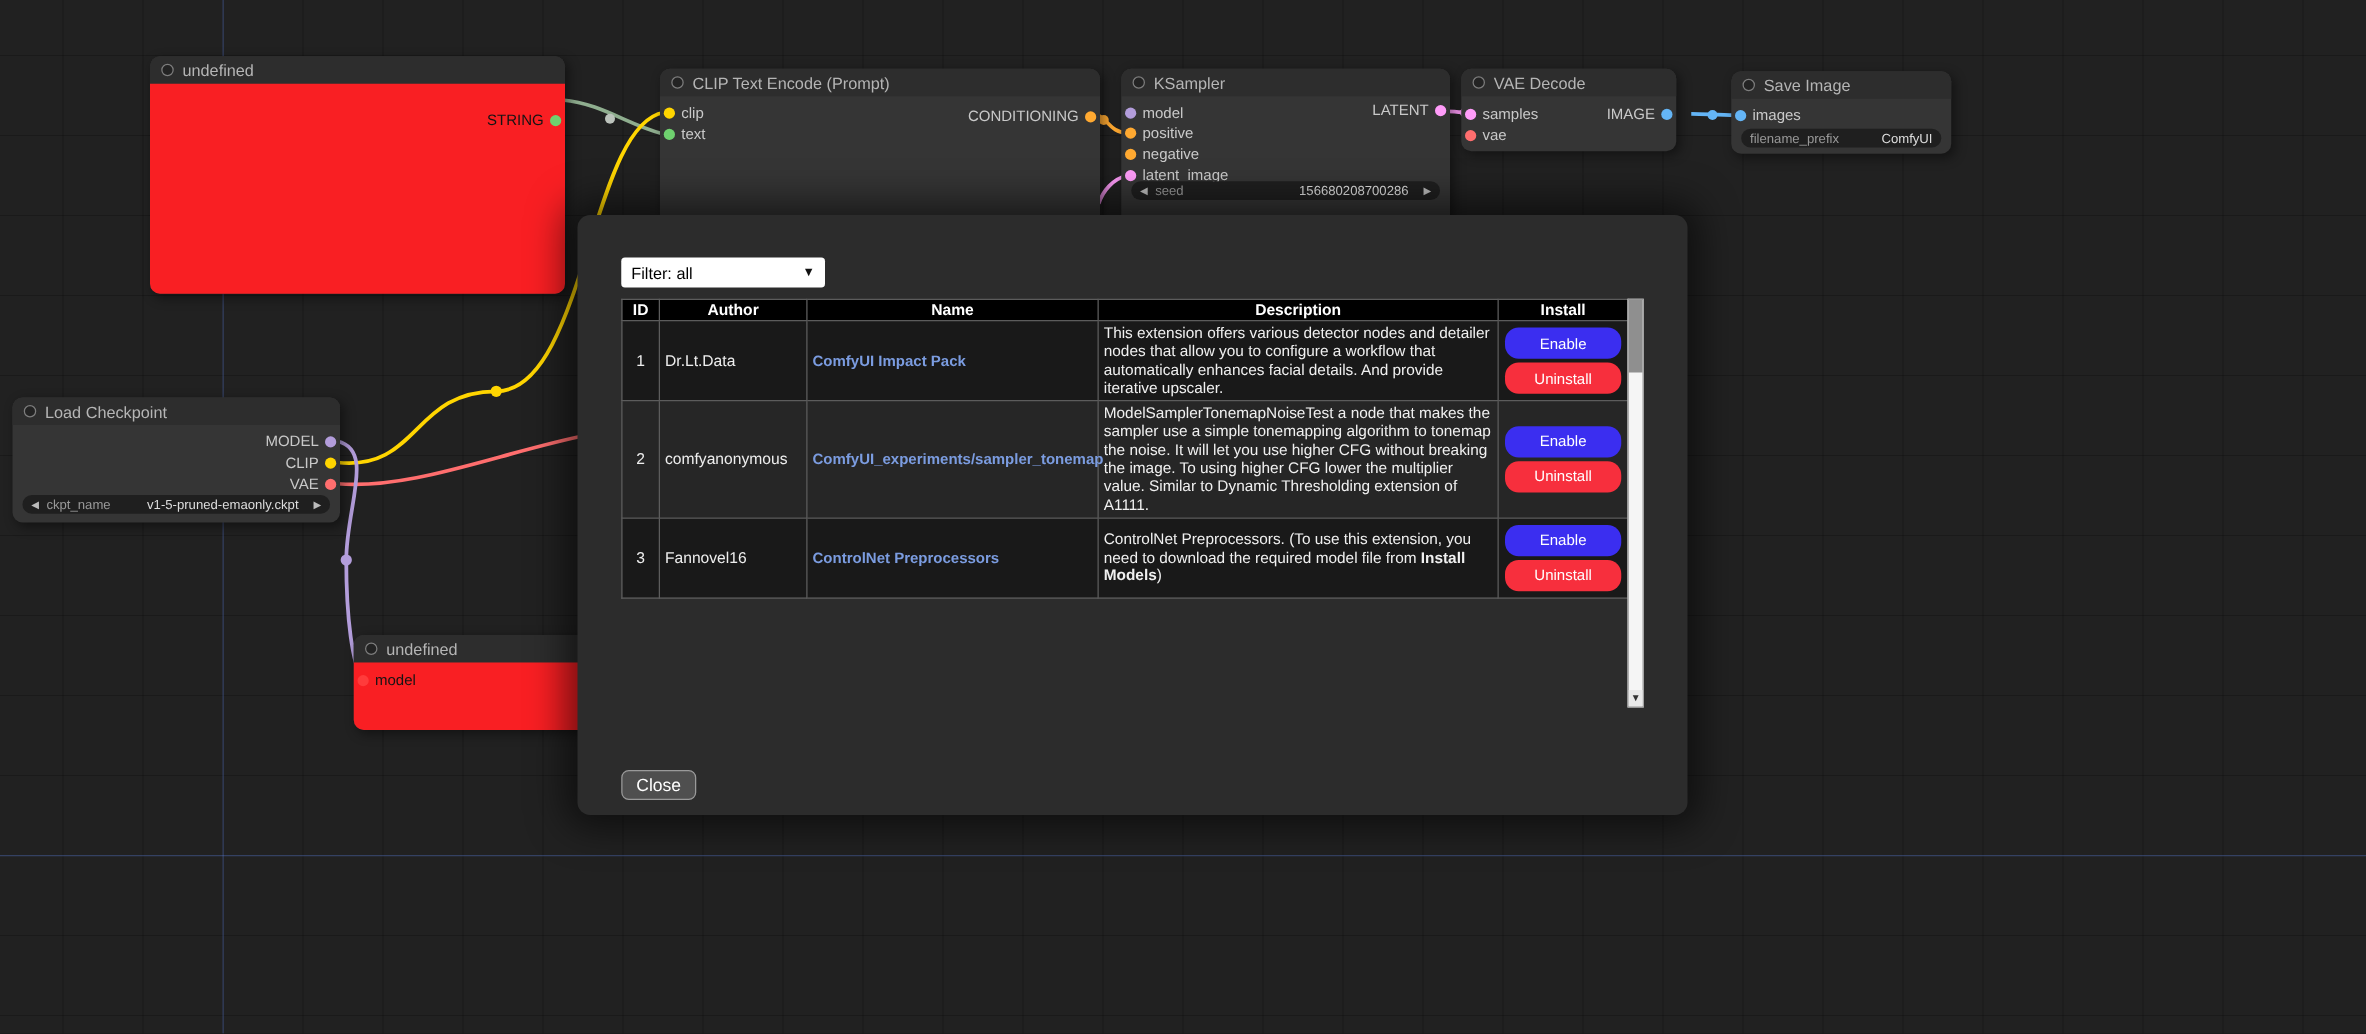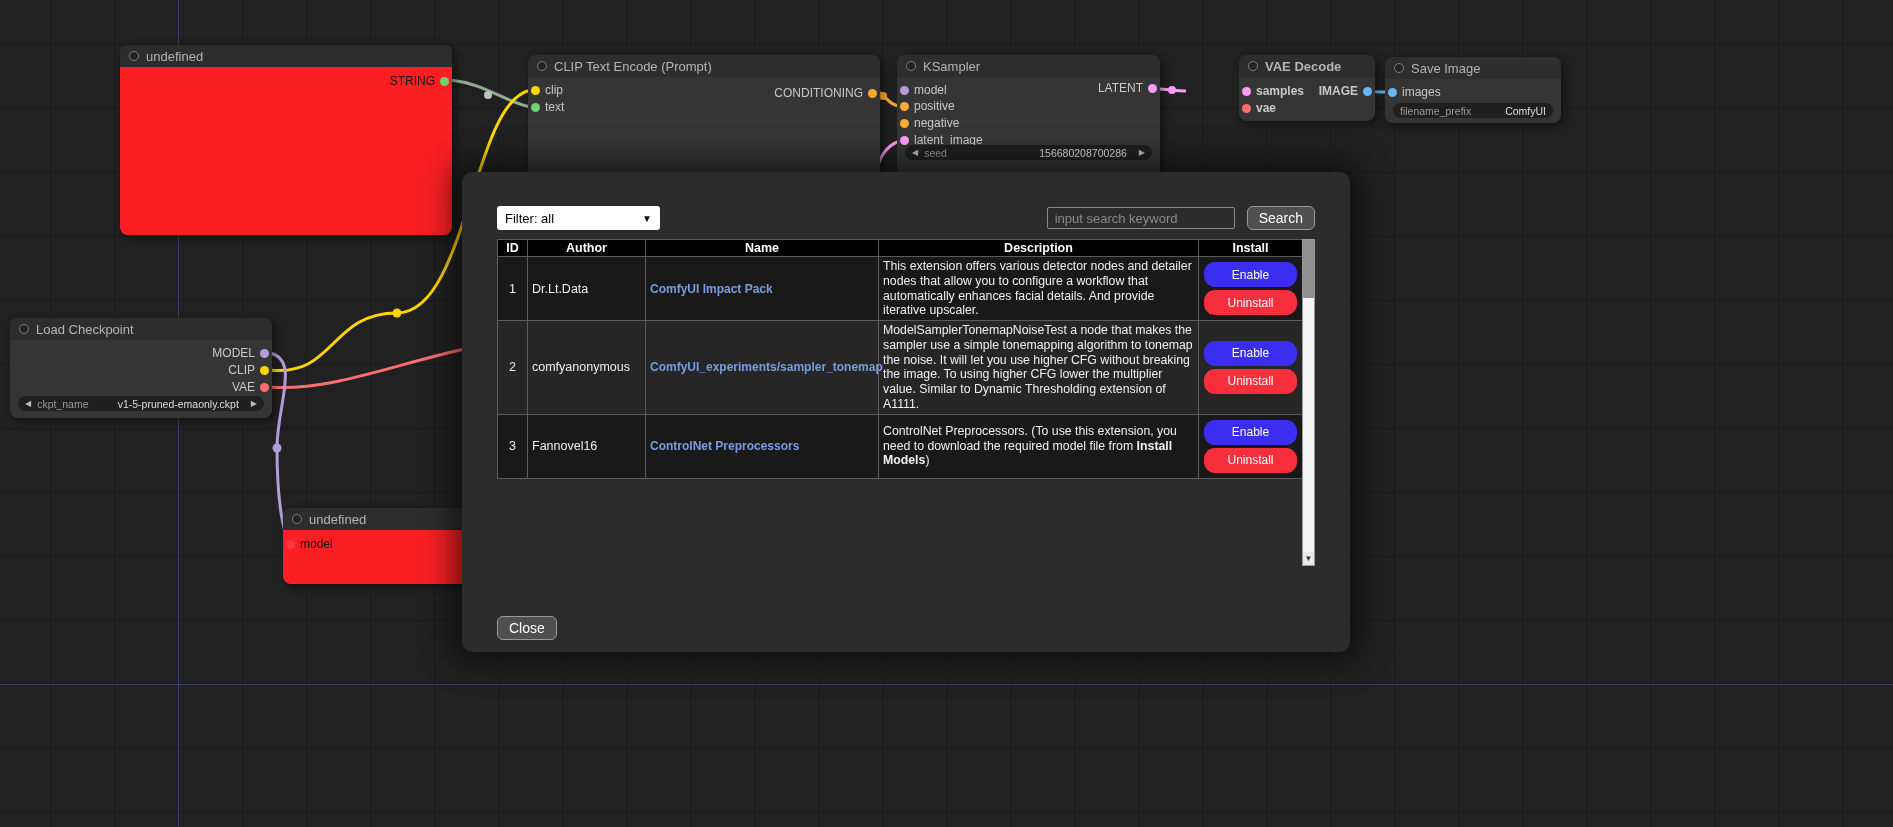--- a/index.html
+++ b/index.html
@@ -82,21 +82,21 @@
     <path d="M1353,91 C1364,91 1374,92 1388,92" stroke="#64b5f6" stroke-width="3" fill="none"></path>
     <circle cx="1370" cy="92" r="4" fill="#64b5f6"></circle>
   </svg>
 
   <div class="node red" style="left:120px;top:45px;width:332px;height:190px;">
     <div class="ntitle">
       <span class="ndot"></span>
       <span>undefined</span>
     </div>
     <div class="nbody">
-      <div class="slot out" style="top:7px;justify-content:center;">
+      <div class="slot out" style="top:22px;justify-content:center;">
         <span class="pin string"></span>
         <span>STRING</span>
       </div>
     </div>
   </div>
 
   <div class="node" style="left:528px;top:55px;width:352px;height:210px;">
     <div class="ntitle">
       <span class="ndot"></span>
       <span>CLIP Text Encode (Prompt)</span>
@@ -145,21 +145,21 @@
       </div>
       <div class="widget" style="top:68px;">
         <span class="arrow">◀</span>
         <span>seed</span>
         <span class="wval">156680208700286</span>
         <span class="arrow right">▶</span>
       </div>
     </div>
   </div>
 
-  <div class="node" style="left:1239px;top:55px;width:136px;height:66px;font-weight:bold;">
+  <div class="node" style="left:1169px;top:55px;width:172px;height:66px;">
     <div class="ntitle">
       <span class="ndot"></span>
       <span>VAE Decode</span>
     </div>
     <div class="nbody">
       <div class="slot in" style="top:7px;">
         <span class="pin latent"></span>
         <span>samples</span>
       </div>
       <div class="slot in" style="top:24px;">
@@ -228,24 +228,20 @@
         <span>model</span>
       </div>
     </div>
   </div>
 
   <div class="modal">
     <div class="m-top">
       <div class="select">
         <span>Filter: all</span>
         <span class="caret">▼</span>
-      </div>
-      <div class="m-search">
-        <input class="search-input" type="text" placeholder="input search keyword" style="">
-        <button class="btn">Search</button>
       </div>
     </div>
 
     <div class="grid-wrap">
       <table>
         <colgroup>
             <col style="width:30px">
             <col style="width:118px">
             <col style="width:233px">
             <col style="width:320px">

